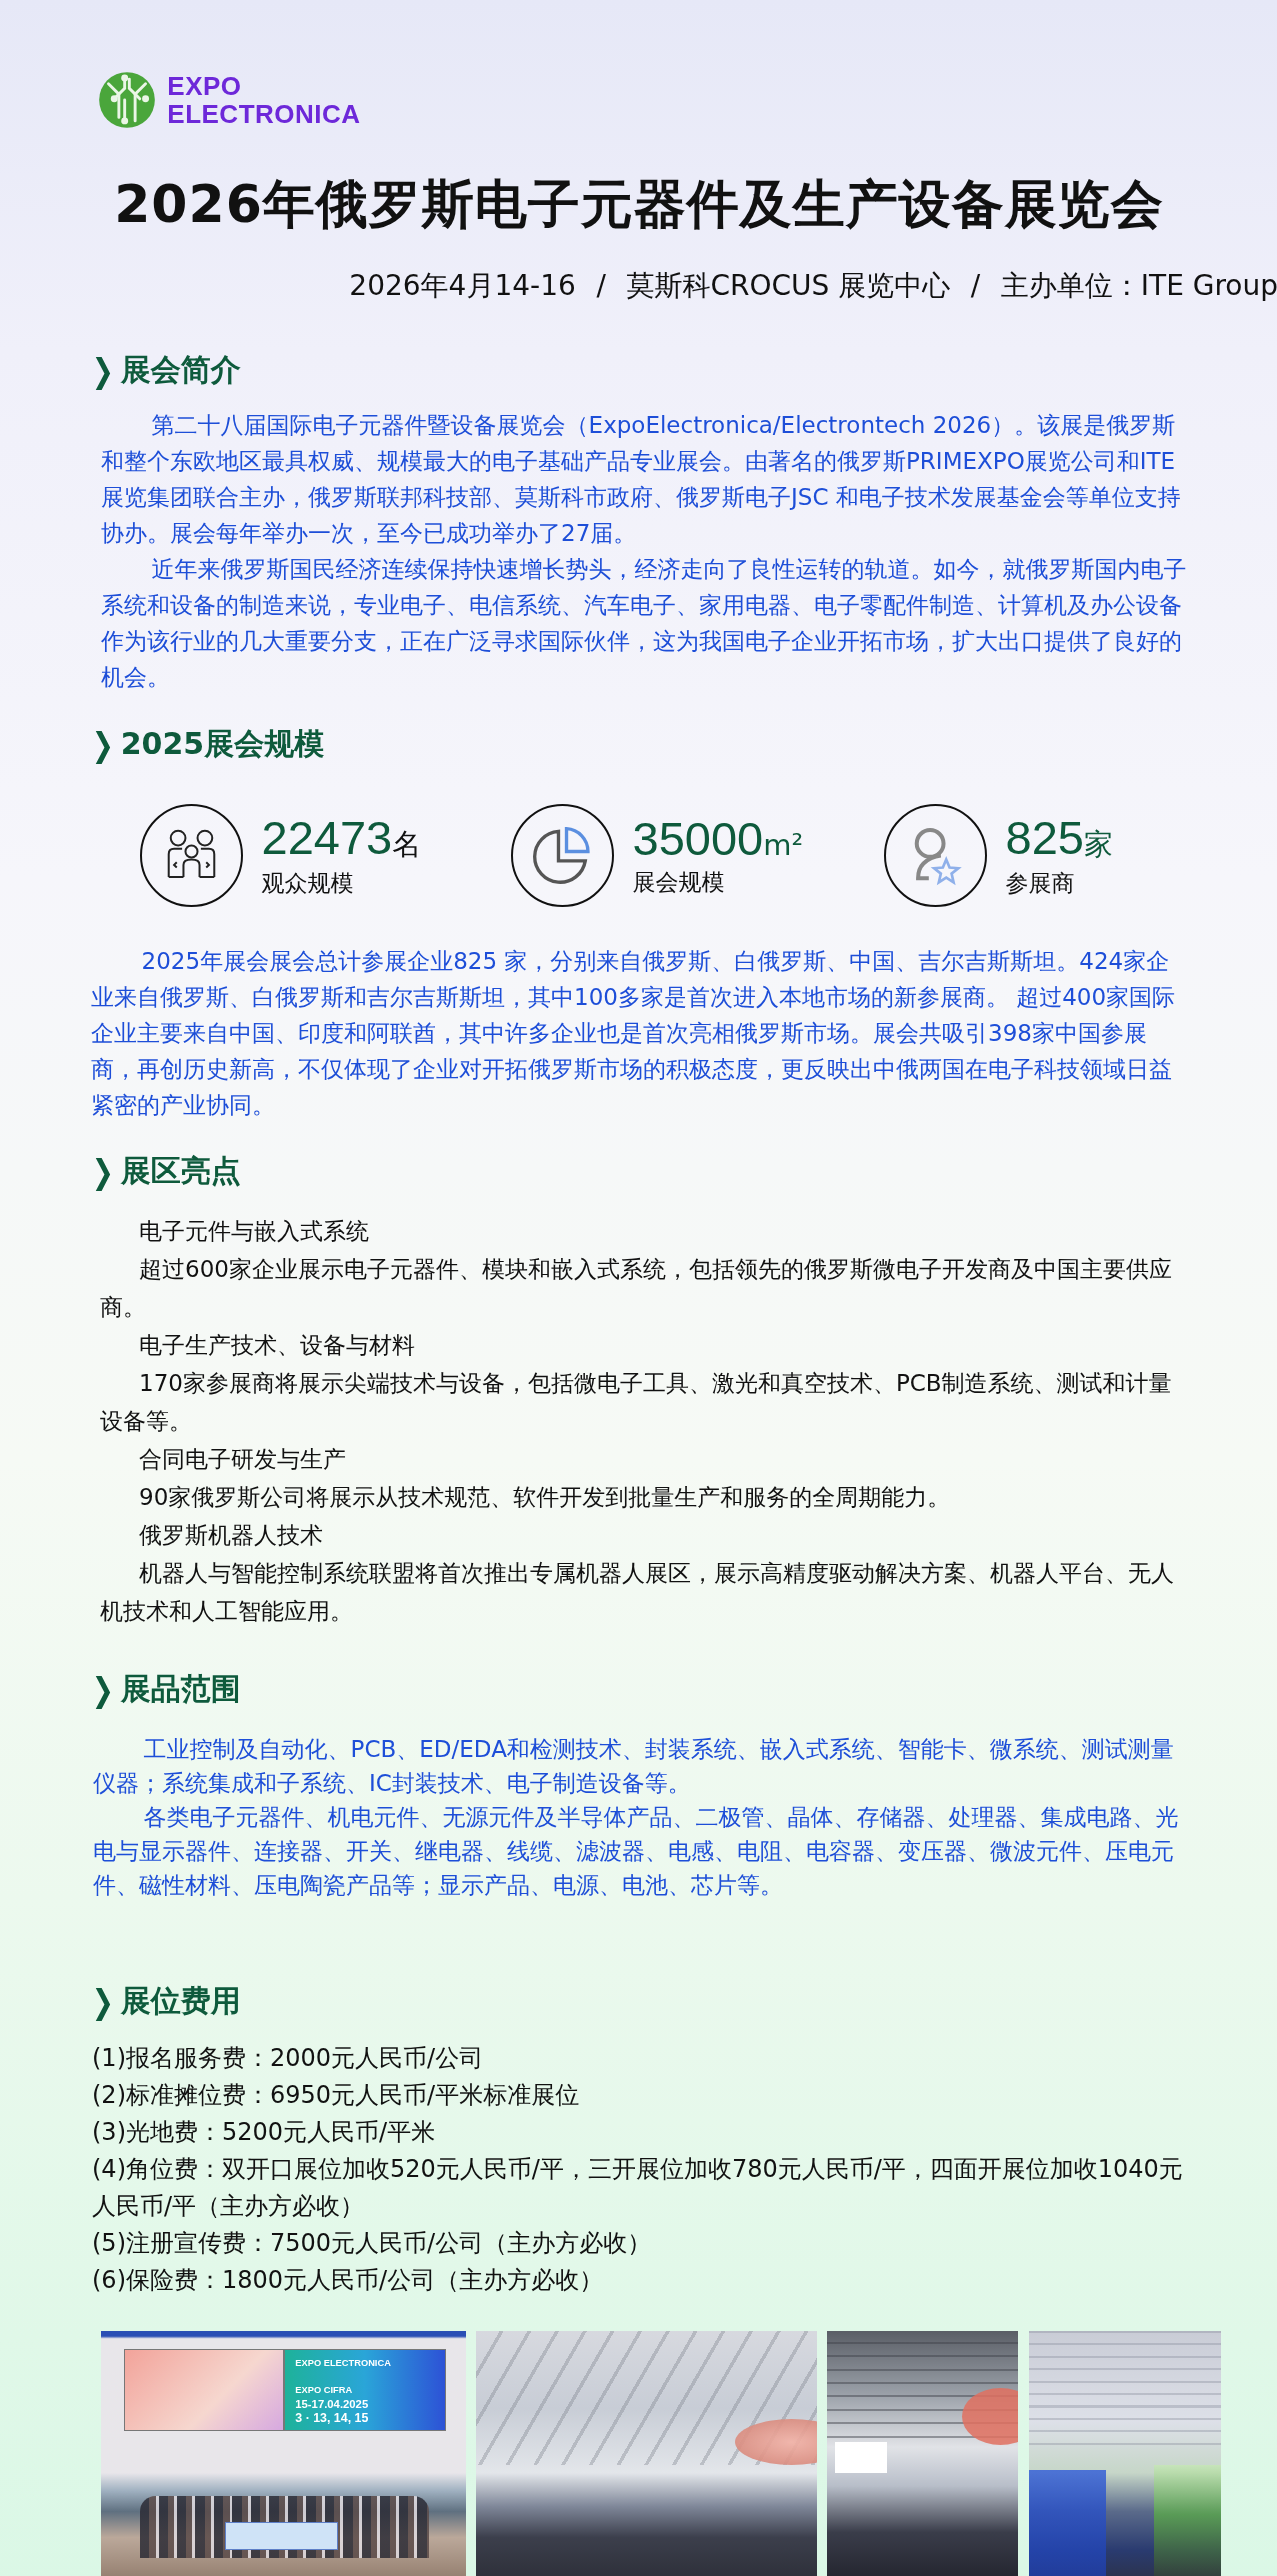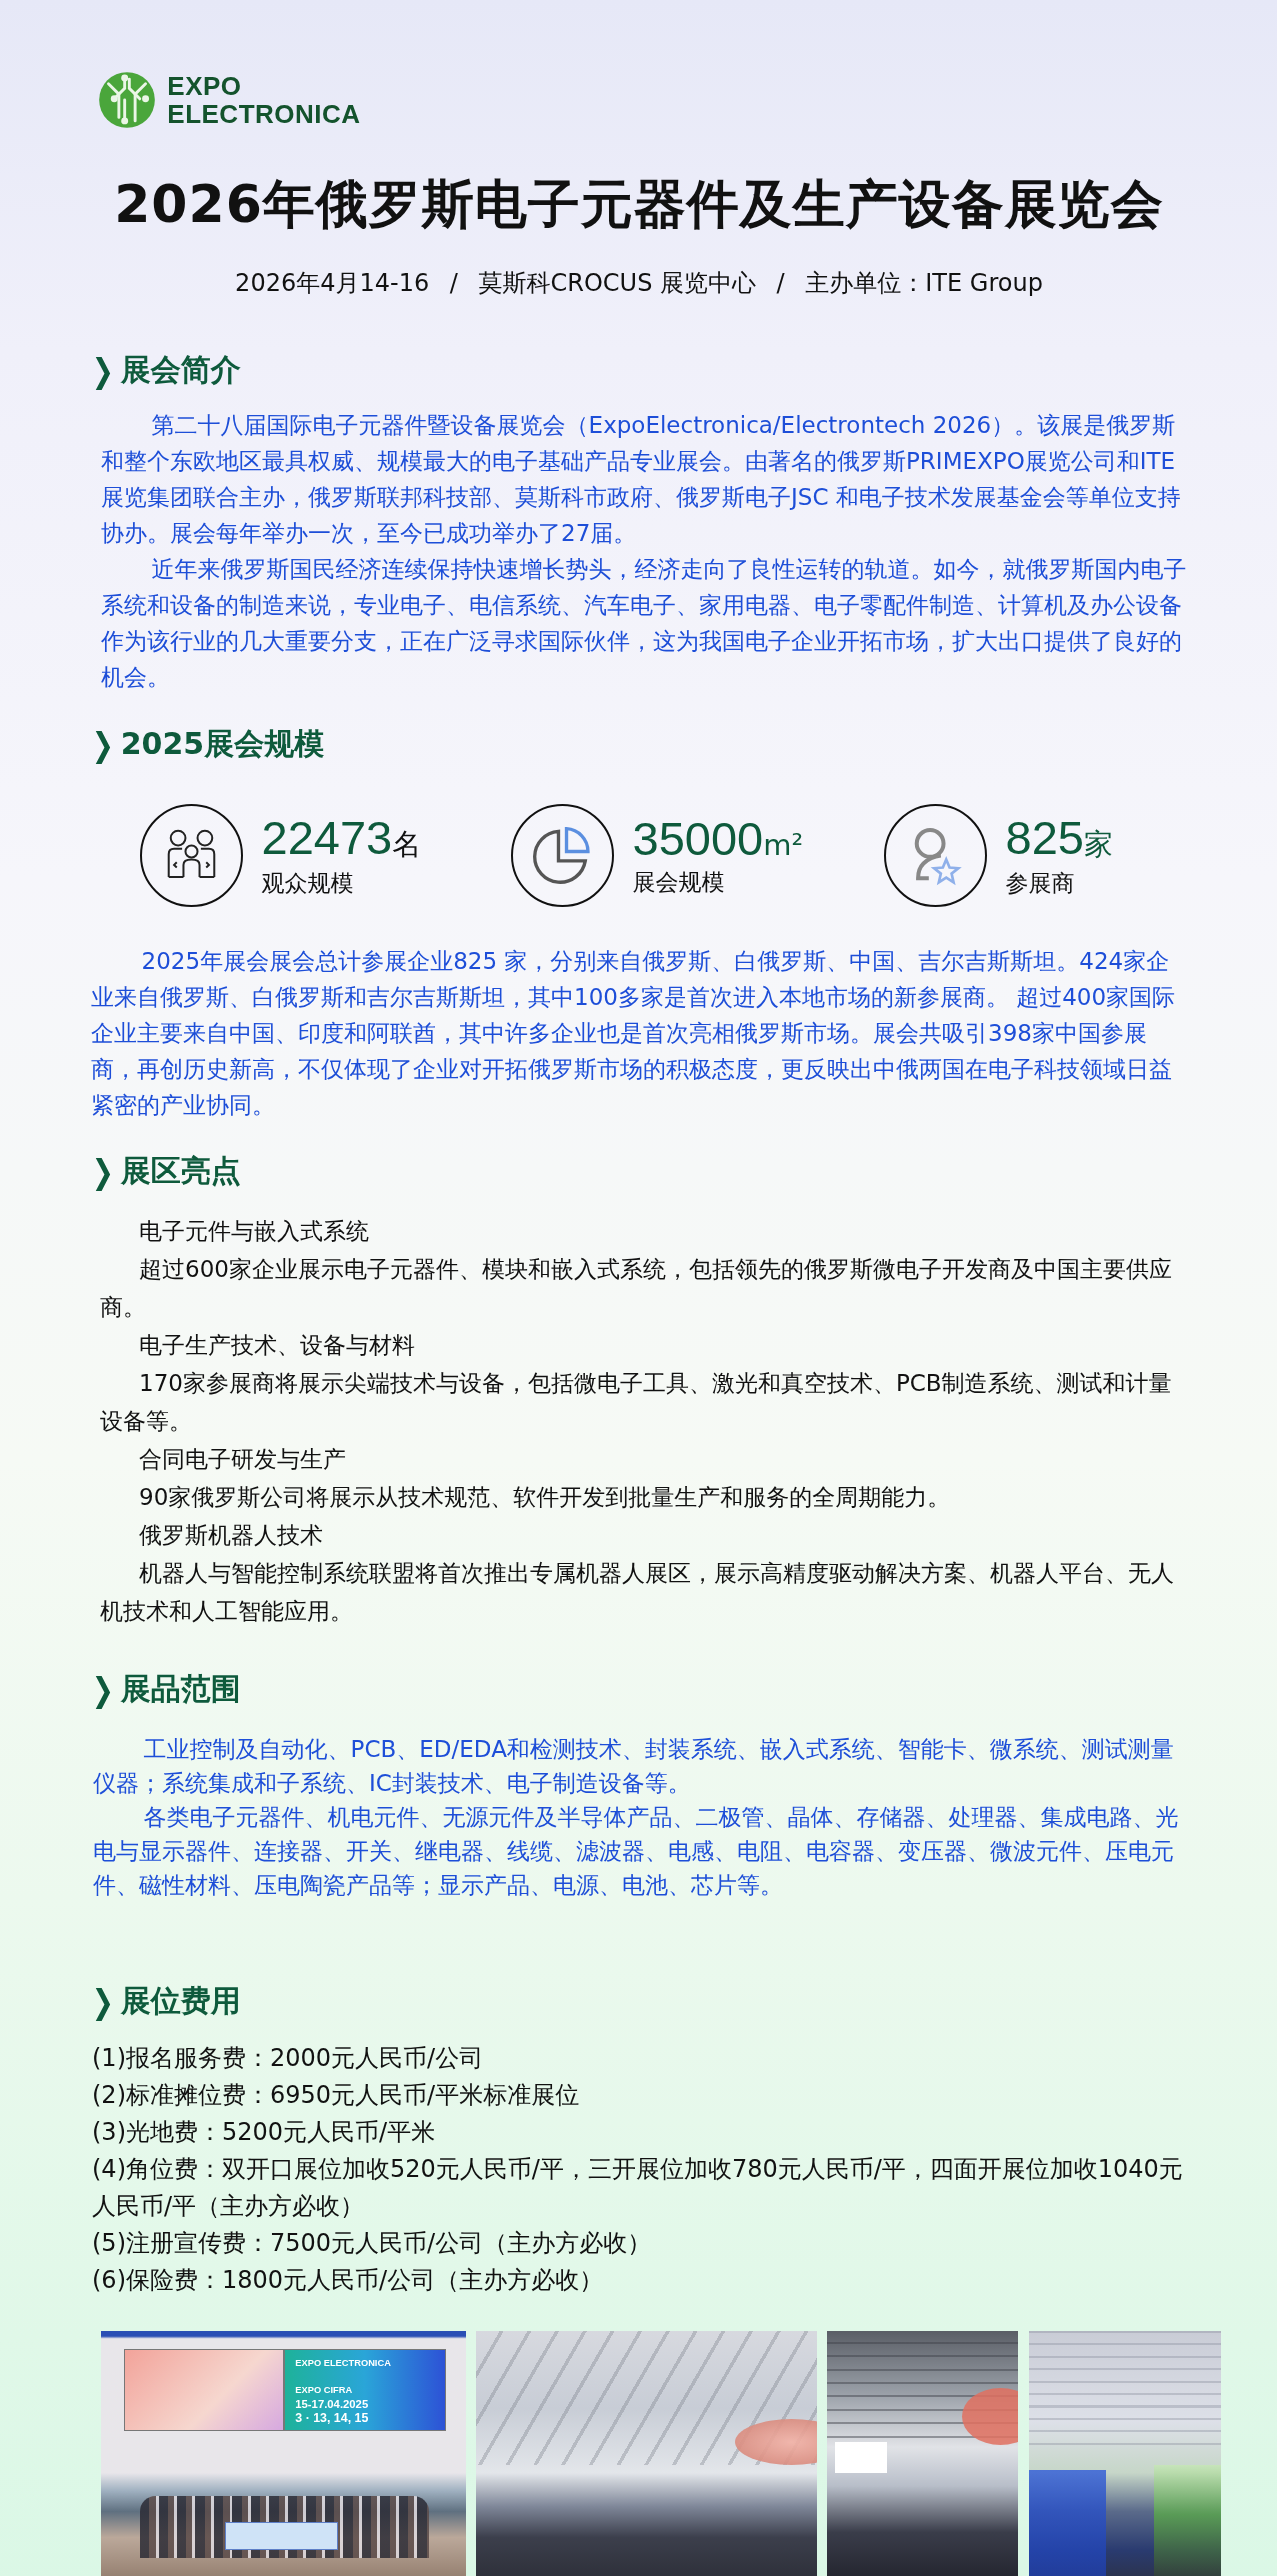--- a/index.html
+++ b/index.html
@@ -10,24 +10,24 @@
     color: #111;
     background: linear-gradient(180deg, #e6e8f7 0%, #f0f0fa 12%, #f6f6fb 30%, #f6faf5 50%, #ecf9ee 65%, #e0f8e8 80%, #d3f7e3 100%);
     position: relative;
     overflow: hidden;
   }
   .abs { position: absolute; }
 
   
   .logo { left: 98px; top: 71px; display: flex; align-items: center; }
   .logo svg { width: 58px; height: 58px; }
-  .logo-text { margin-left: 11.3px; color: #14532d; font-weight: bold; font-size: 26px; line-height: 28px; letter-spacing: 0.5px; font-family: "Liberation Sans", sans-serif; }
+  .logo-text { margin-left: 11.3px; color: #6d28d9; font-weight: bold; font-size: 26px; line-height: 28px; letter-spacing: 0.5px; font-family: "Liberation Sans", sans-serif; }
 
   .main-title { left: 0; width: 1278px; top: 170px; text-align: center; font-size: 52px; font-weight: bold; letter-spacing: 1px; color: #111; }
-  .subtitle { left: 0; width: 1278px; top: 267px; text-align: center; font-size: 24px; color: #111; }
+  .subtitle { left: 0; width: 1278px; top: 267px; text-align: right; font-size: 28px; color: #111; }
   .subtitle .sep { margin: 0 20.6px; }
 
   .sec-head { left: 89px; font-size: 30px; font-weight: bold; color: #0e5a3c; display: flex; align-items: center; }
   .sec-head .chev { font-size: 33px; margin-right: 4.1px; transform: scaleX(0.8); display: inline-block; }
 
   .para { left: 101px; width: 1087px; font-size: 23px; line-height: 36px; color: #1d4ed8; }
   .para p { text-indent: 2.2em; }
 
   
   .stat { display: flex; align-items: center; }

